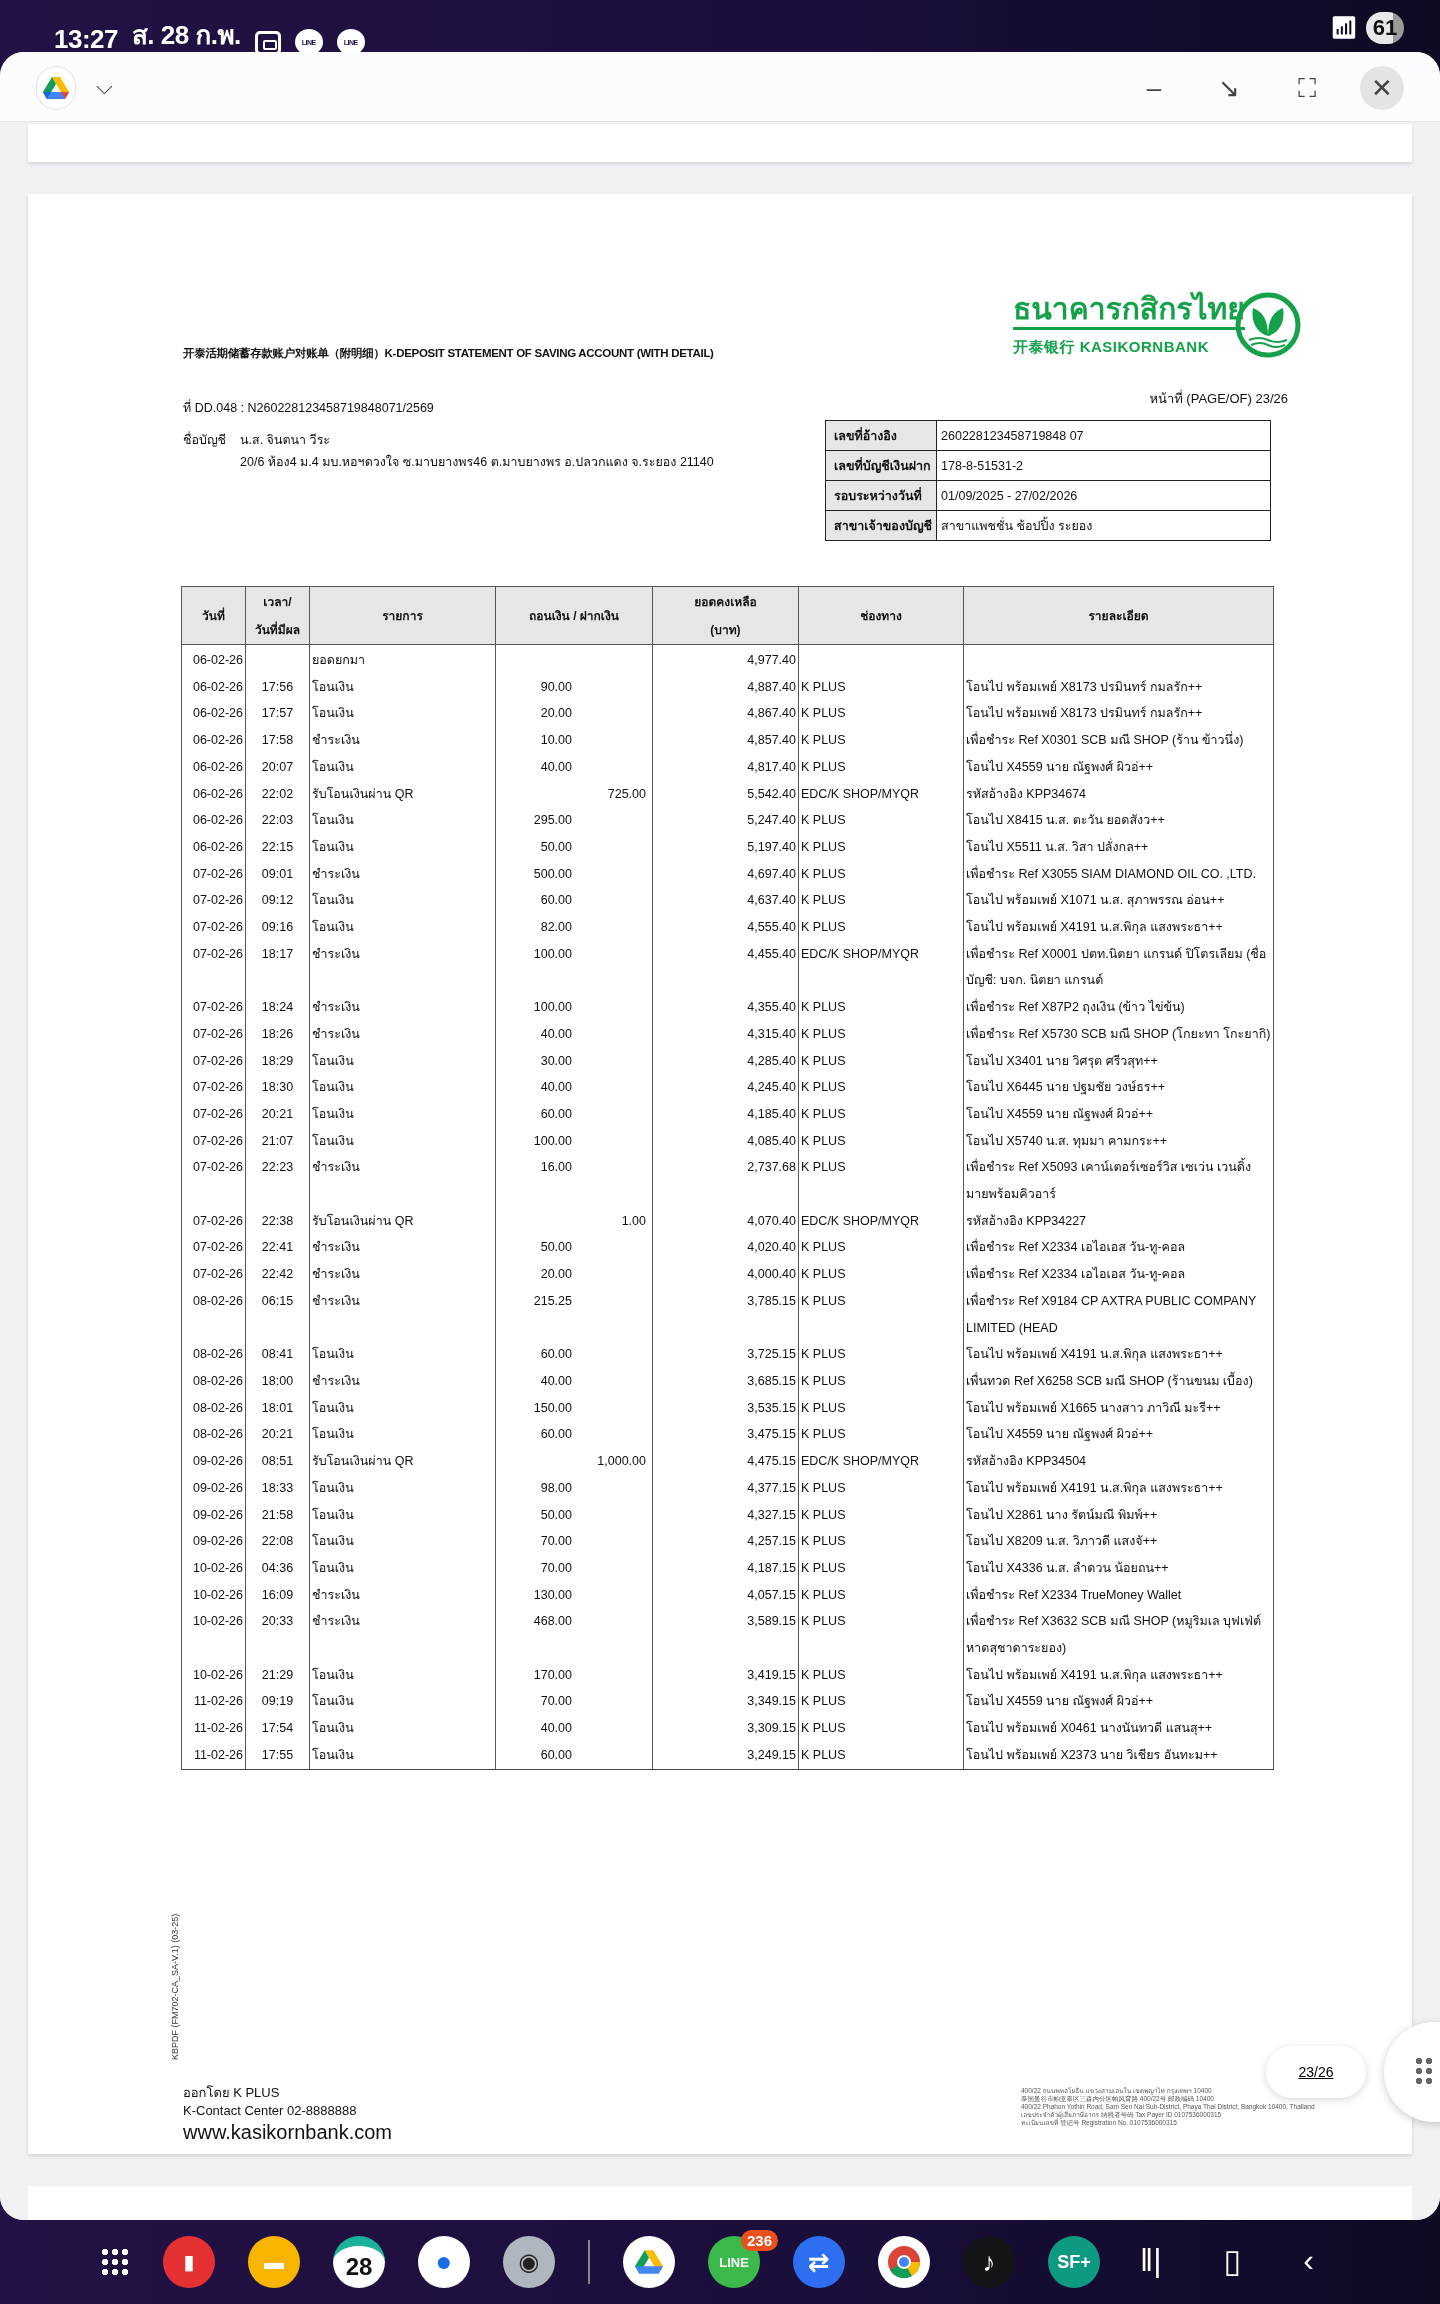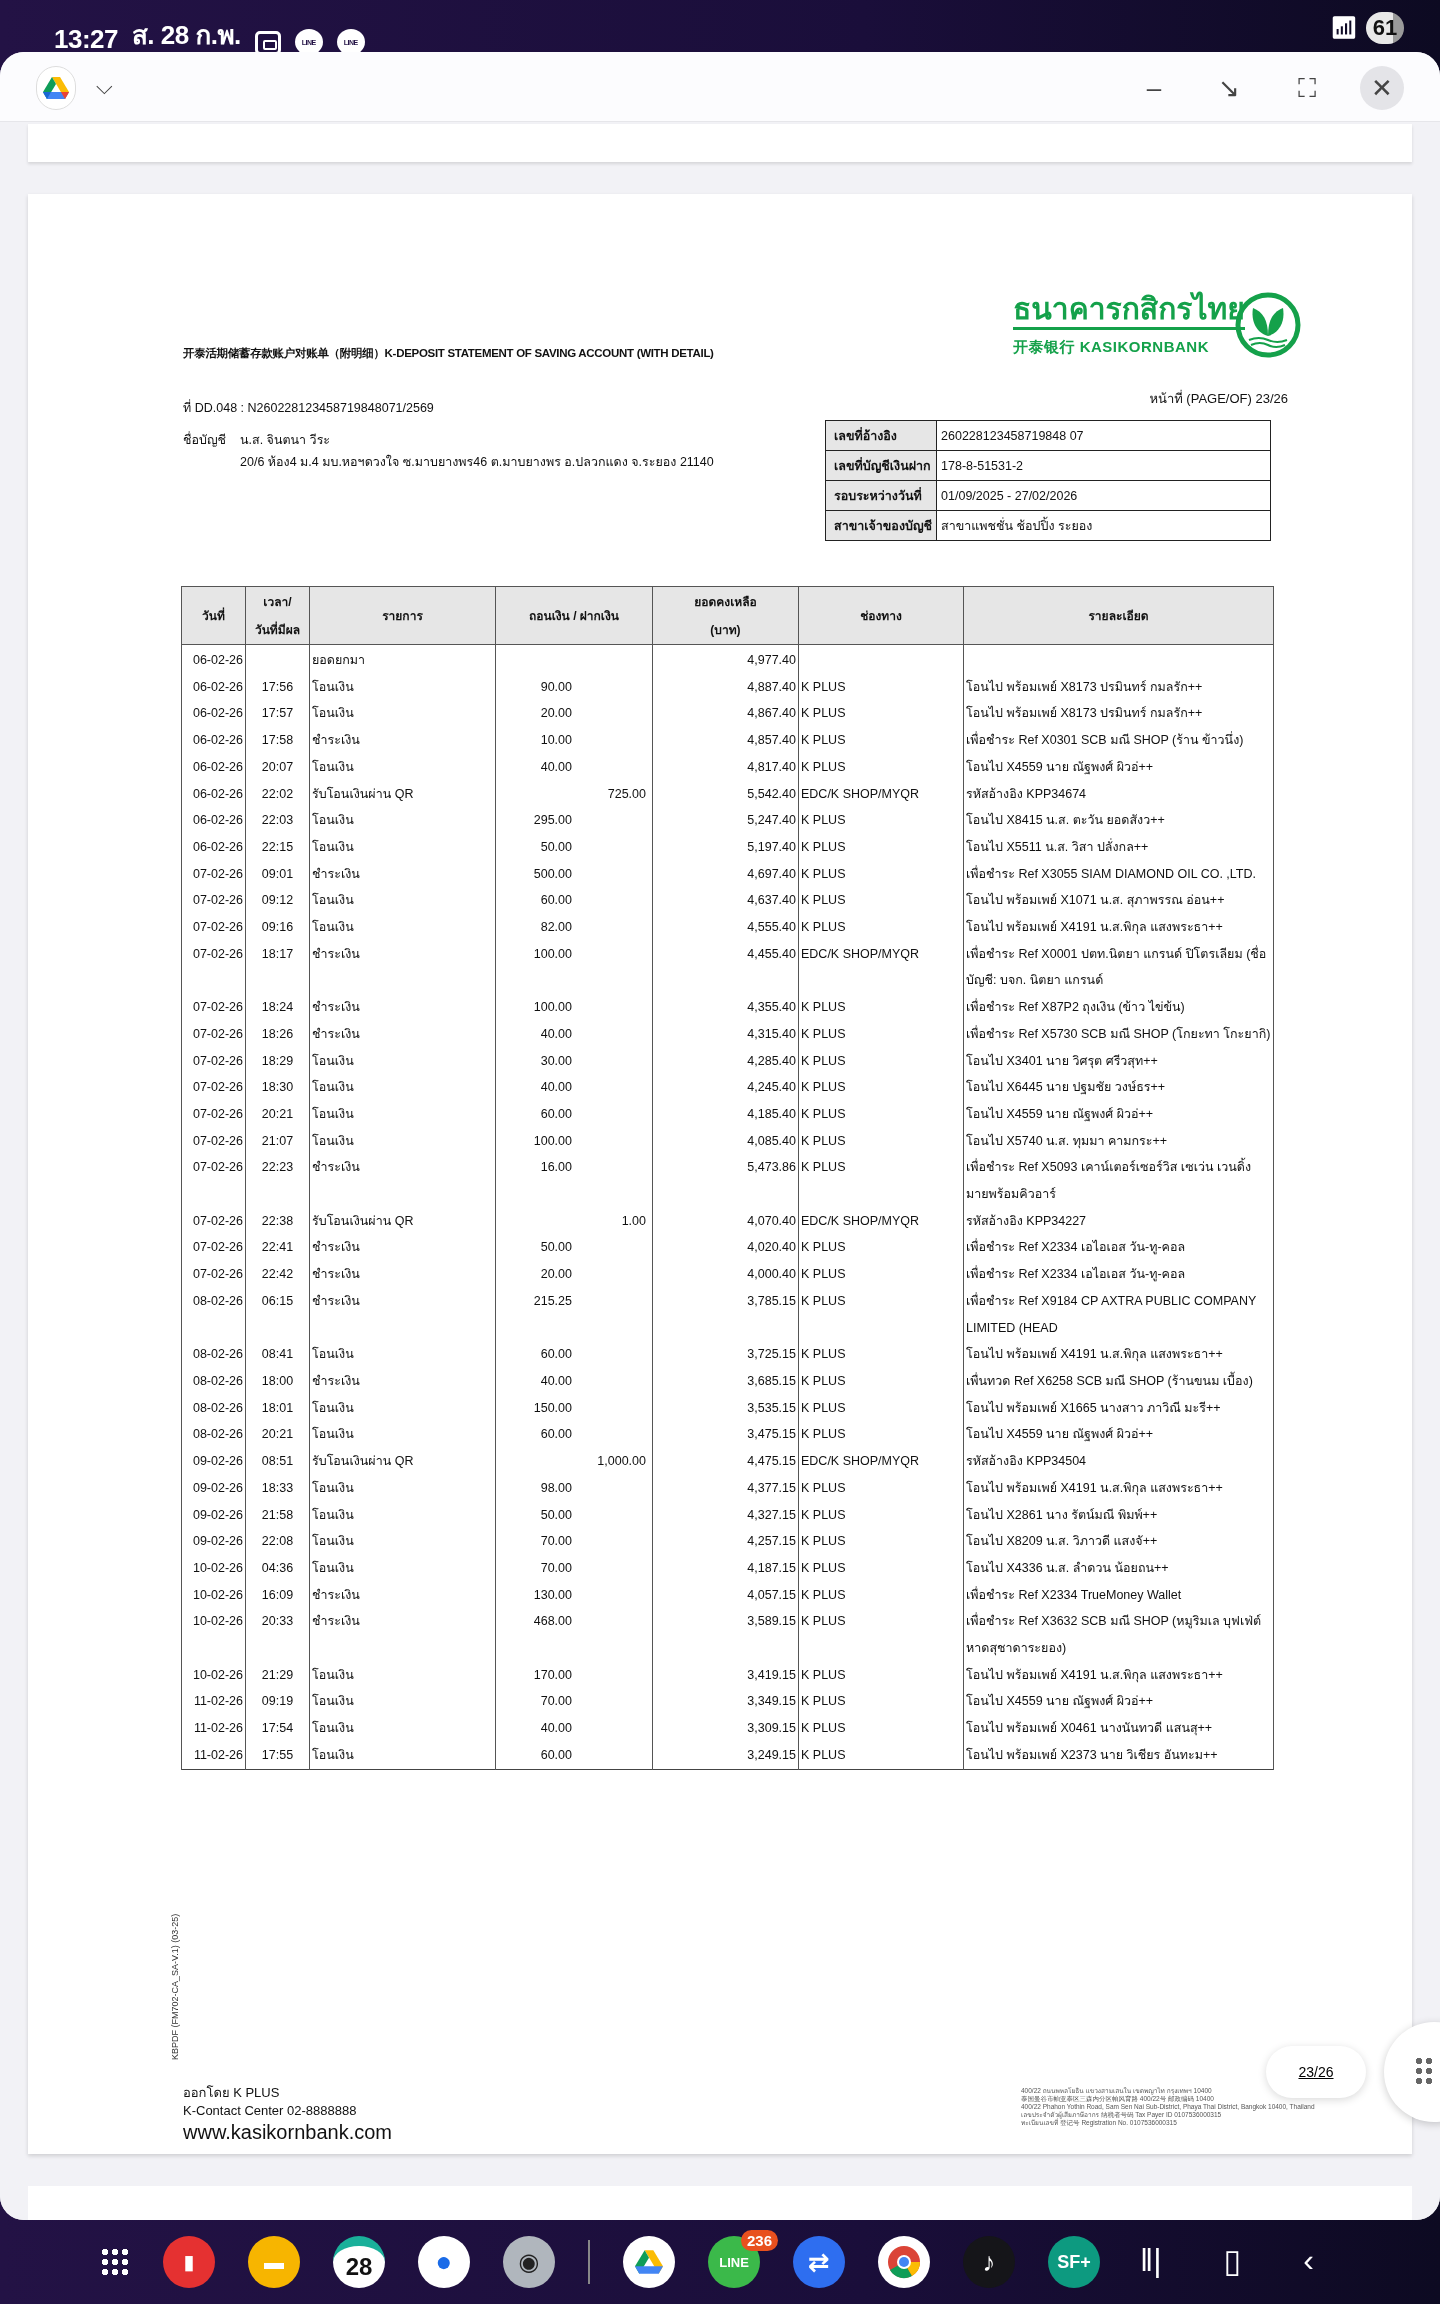--- a/index.html
+++ b/index.html
@@ -376,21 +376,21 @@
                 <td class="c-amt wd">100.00</td>
                 <td class="c-bal">4,085.40</td>
                 <td class="c-chan">K PLUS</td>
                 <td class="c-det">โอนไป X5740 น.ส. ทุมมา คามกระ++</td>
               </tr>
               <tr>
                 <td class="c-date">07-02-26</td>
                 <td class="c-time">22:23</td>
                 <td class="c-desc">ชำระเงิน</td>
                 <td class="c-amt wd">16.00</td>
-                <td class="c-bal">5,473.86</td>
+                <td class="c-bal">2,737.68</td>
                 <td class="c-chan">K PLUS</td>
                 <td class="c-det">เพื่อชำระ Ref X5093 เคาน์เตอร์เซอร์วิส เซเว่น เวนดิ้ง มายพร้อมคิวอาร์</td>
               </tr>
               <tr>
                 <td class="c-date">07-02-26</td>
                 <td class="c-time">22:38</td>
                 <td class="c-desc">รับโอนเงินผ่าน QR</td>
                 <td class="c-amt dep">1.00</td>
                 <td class="c-bal">4,070.40</td>
                 <td class="c-chan">EDC/K SHOP/MYQR</td>

